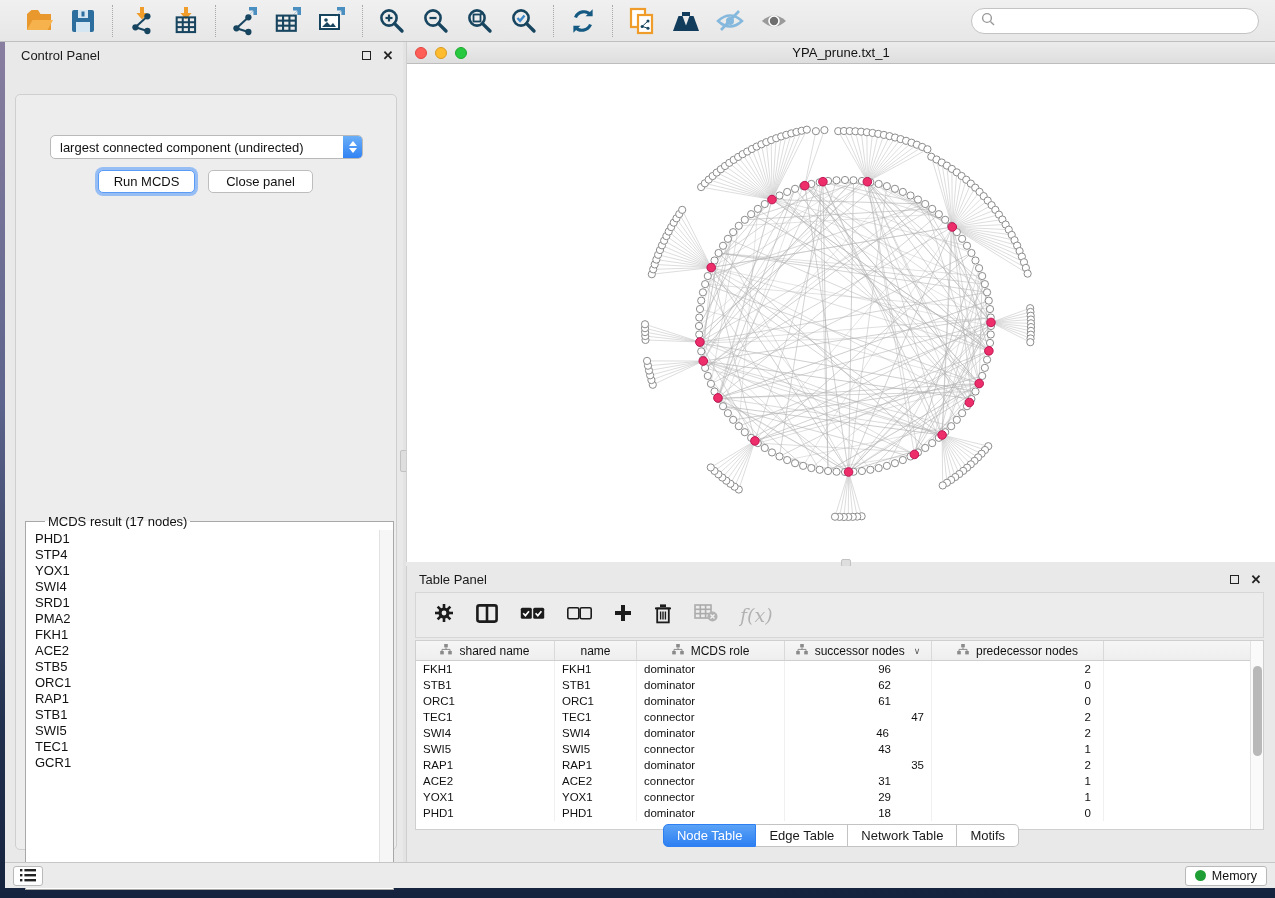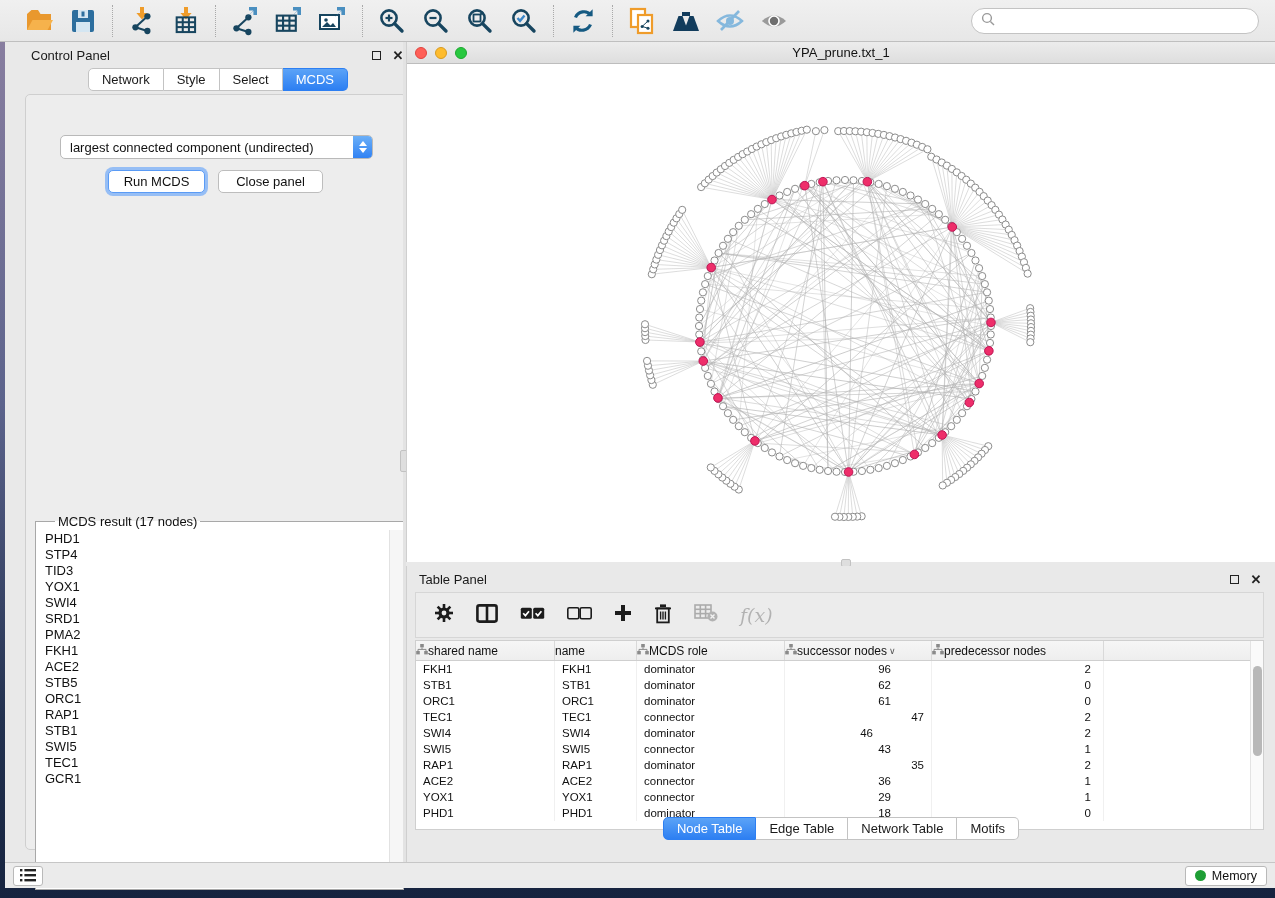--- a/index.html
+++ b/index.html
@@ -16,21 +16,21 @@
   .tb-btn svg{display:block;}
   .search-wrap{margin-left:auto;margin-right:6px;}
   .search-box{width:288px;height:26px;background:#fff;border:1px solid #c3c3c3;border-radius:13px;
               display:flex;align-items:center;padding:0 9px;gap:6px;}
   .search-box input{border:none;outline:none;flex:1;font-size:13px;background:transparent;color:#333;}
 
   
   .app{position:absolute;left:5px;top:42px;right:0;bottom:10px;background:#e9e9e9;}
 
   
-  .cpanel{position:absolute;left:14px;top:0;width:398px;bottom:26px;background:#e9e9e9;}
+  .cpanel{position:absolute;left:4px;top:0;width:398px;bottom:26px;background:#e9e9e9;}
   .panel-head{height:26px;display:flex;align-items:center;padding:0 12px;font-size:13px;color:#1a1a1a;}
   .panel-head .ph-title{flex:1;}
   .wbtn{width:14px;height:14px;display:flex;align-items:center;justify-content:center;margin-left:8px;cursor:pointer;color:#222;}
   .float-glyph{width:9px;height:9px;border:1.4px solid #222;}
   .close-glyph{font-size:13px;font-weight:bold;line-height:1;}
   .seg{display:flex;justify-content:center;}
   .seg .seg-btn{font-size:13px;padding:3px 13px;background:#fff;border:1px solid #c3c3c3;border-left:none;color:#1a1a1a;cursor:pointer;}
   .seg .seg-btn:first-child{border-left:1px solid #c3c3c3;border-radius:5px 0 0 5px;}
   .seg .seg-btn:last-child{border-radius:0 5px 5px 0;}
   .seg .seg-btn.sel{background:linear-gradient(#5ba3f7,#2d7ff2);border-color:#2d7ff2;color:#fff;}
@@ -75,28 +75,28 @@
 
   
   .tpanel{position:absolute;left:401px;right:0;top:524px;bottom:26px;background:#e9e9e9;border-left:1px solid #cfcfcf;}
   .tp-toolbar{position:absolute;left:8px;right:11px;top:26px;height:46px;background:#ececec;border:1px solid #d6d6d6;
               display:flex;align-items:center;gap:22px;padding:0 18px;}
   .tpi{display:flex;align-items:center;justify-content:center;cursor:pointer;color:#1c1c1c;}
   .tpi.disabled{opacity:.38;cursor:default;}
   .fx{font-family:"DejaVu Serif",serif;font-style:italic;font-size:19px;color:#555;}
   .tbl{position:absolute;left:8px;right:11px;top:74px;bottom:32px;background:#fff;border:1px solid #cfcfcf;overflow:hidden;}
   .tbl-head{display:flex;height:20px;background:linear-gradient(#f6f6f6,#eeeeee);border-bottom:1px solid #cfcfcf;}
-  .th{display:flex;align-items:center;justify-content:flex-start;font-size:12px;color:#111;border-right:1px solid #d9d9d9;cursor:pointer;}
+  .th{display:flex;align-items:center;justify-content:center;gap:7px;font-size:12px;color:#111;border-right:1px solid #d9d9d9;cursor:pointer;}
   .th .sort{font-size:9px;color:#555;margin-left:2px;}
   .tbl-body .tr{display:flex;height:16px;}
   .td{font-size:11.5px;color:#111;line-height:16px;padding:0 7px;white-space:nowrap;overflow:hidden;border-right:1px solid #f0f0f0;}
   .td.num{text-align:right;}
   .tbl-scroll{position:absolute;right:0;top:0;bottom:0;width:13px;background:#fafafa;border-left:1px solid #e3e3e3;}
   .tbl-thumb{position:absolute;left:2px;width:9px;border-radius:5px;background:#b8b8b8;}
-  .tp-tabs{position:absolute;left:0;right:0;bottom:22px;display:flex;justify-content:center;margin-top:41px;}
+  .tp-tabs{position:absolute;left:0;right:0;bottom:15px;display:flex;justify-content:center;margin-top:41px;}
 
   
   .statusbar{position:absolute;left:0;right:0;bottom:0;height:26px;background:#ebebeb;border-top:1px solid #c6c6c6;
              display:flex;align-items:center;padding:0 8px;}
   .sb-left-btn{width:30px;height:20px;background:#fff;border:1px solid #b9b9b9;border-radius:3px;display:flex;align-items:center;justify-content:center;cursor:pointer;}
   .mem-btn{margin-left:auto;height:20px;background:#fff;border:1px solid #b9b9b9;border-radius:3px;display:flex;align-items:center;
            gap:6px;padding:0 9px;font-size:12.5px;color:#111;cursor:pointer;}
   .mem-dot{width:11px;height:11px;border-radius:50%;background:#1e9e35;}
 </style>
 </head>
@@ -283,43 +283,36 @@
   <div class="cpanel">
     <div class="panel-head">
       <span class="ph-title">Control Panel</span>
       <span class="wbtn">
           <span class="float-glyph"></span>
         </span>
       <span class="wbtn">
           <span class="close-glyph">✕</span>
         </span>
     </div>
-    <div class="seg" id="cp-tabs">
-        <div class="seg-btn">Network</div>
-        <div class="seg-btn">Style</div>
-        <div class="seg-btn">Select</div>
-        <div class="seg-btn sel">MCDS</div>
-      </div>
     <div class="mcds-card">
       <div class="dropdown">
         <span class="dd-text">largest connected component (undirected)</span>
         <span class="dd-stepper">
             <i class="dd-up"></i>
             <i class="dd-down"></i>
           </span>
       </div>
       <button class="btn focused run-btn">Run MCDS</button>
       <button class="btn closep-btn">Close panel</button>
       <fieldset class="mcds-fieldset">
         <legend>MCDS result (17 nodes)</legend>
         <div style="position:relative;width:100%;height:100%;">
           <div class="mcds-list" id="mcds-list">
               <div class="li">PHD1</div>
               <div class="li">STP4</div>
-              <div class="li">TID3</div>
               <div class="li">YOX1</div>
               <div class="li">SWI4</div>
               <div class="li">SRD1</div>
               <div class="li">PMA2</div>
               <div class="li">FKH1</div>
               <div class="li">ACE2</div>
               <div class="li">STB5</div>
               <div class="li">ORC1</div>
               <div class="li">RAP1</div>
               <div class="li">STB1</div>
@@ -1082,42 +1075,42 @@
             <div class="td" style="width: 139px;">TEC1</div>
             <div class="td" style="width: 82px;">TEC1</div>
             <div class="td" style="width: 148px;">connector</div>
             <div class="td num" style="width: 147px; ">47</div>
             <div class="td num" style="width: 172px; padding-right: 12px;">2</div>
           </div>
           <div class="tr">
             <div class="td" style="width: 139px;">SWI4</div>
             <div class="td" style="width: 82px;">SWI4</div>
             <div class="td" style="width: 148px;">dominator</div>
-            <div class="td num" style="width: 147px; padding-right: 58px;">46</div>
+            <div class="td num" style="width: 147px; padding-right: 42px;">46</div>
             <div class="td num" style="width: 172px; padding-right: 12px;">2</div>
           </div>
           <div class="tr">
             <div class="td" style="width: 139px;">SWI5</div>
             <div class="td" style="width: 82px;">SWI5</div>
             <div class="td" style="width: 148px;">connector</div>
             <div class="td num" style="width: 147px; padding-right: 40px;">43</div>
             <div class="td num" style="width: 172px; padding-right: 12px;">1</div>
           </div>
           <div class="tr">
             <div class="td" style="width: 139px;">RAP1</div>
             <div class="td" style="width: 82px;">RAP1</div>
             <div class="td" style="width: 148px;">dominator</div>
             <div class="td num" style="width: 147px; ">35</div>
             <div class="td num" style="width: 172px; padding-right: 12px;">2</div>
           </div>
           <div class="tr">
             <div class="td" style="width: 139px;">ACE2</div>
             <div class="td" style="width: 82px;">ACE2</div>
             <div class="td" style="width: 148px;">connector</div>
-            <div class="td num" style="width: 147px; padding-right: 40px;">36</div>
+            <div class="td num" style="width: 147px; padding-right: 40px;">31</div>
             <div class="td num" style="width: 172px; padding-right: 12px;">1</div>
           </div>
           <div class="tr">
             <div class="td" style="width: 139px;">YOX1</div>
             <div class="td" style="width: 82px;">YOX1</div>
             <div class="td" style="width: 148px;">connector</div>
             <div class="td num" style="width: 147px; padding-right: 40px;">29</div>
             <div class="td num" style="width: 172px; padding-right: 12px;">1</div>
           </div>
           <div class="tr">

